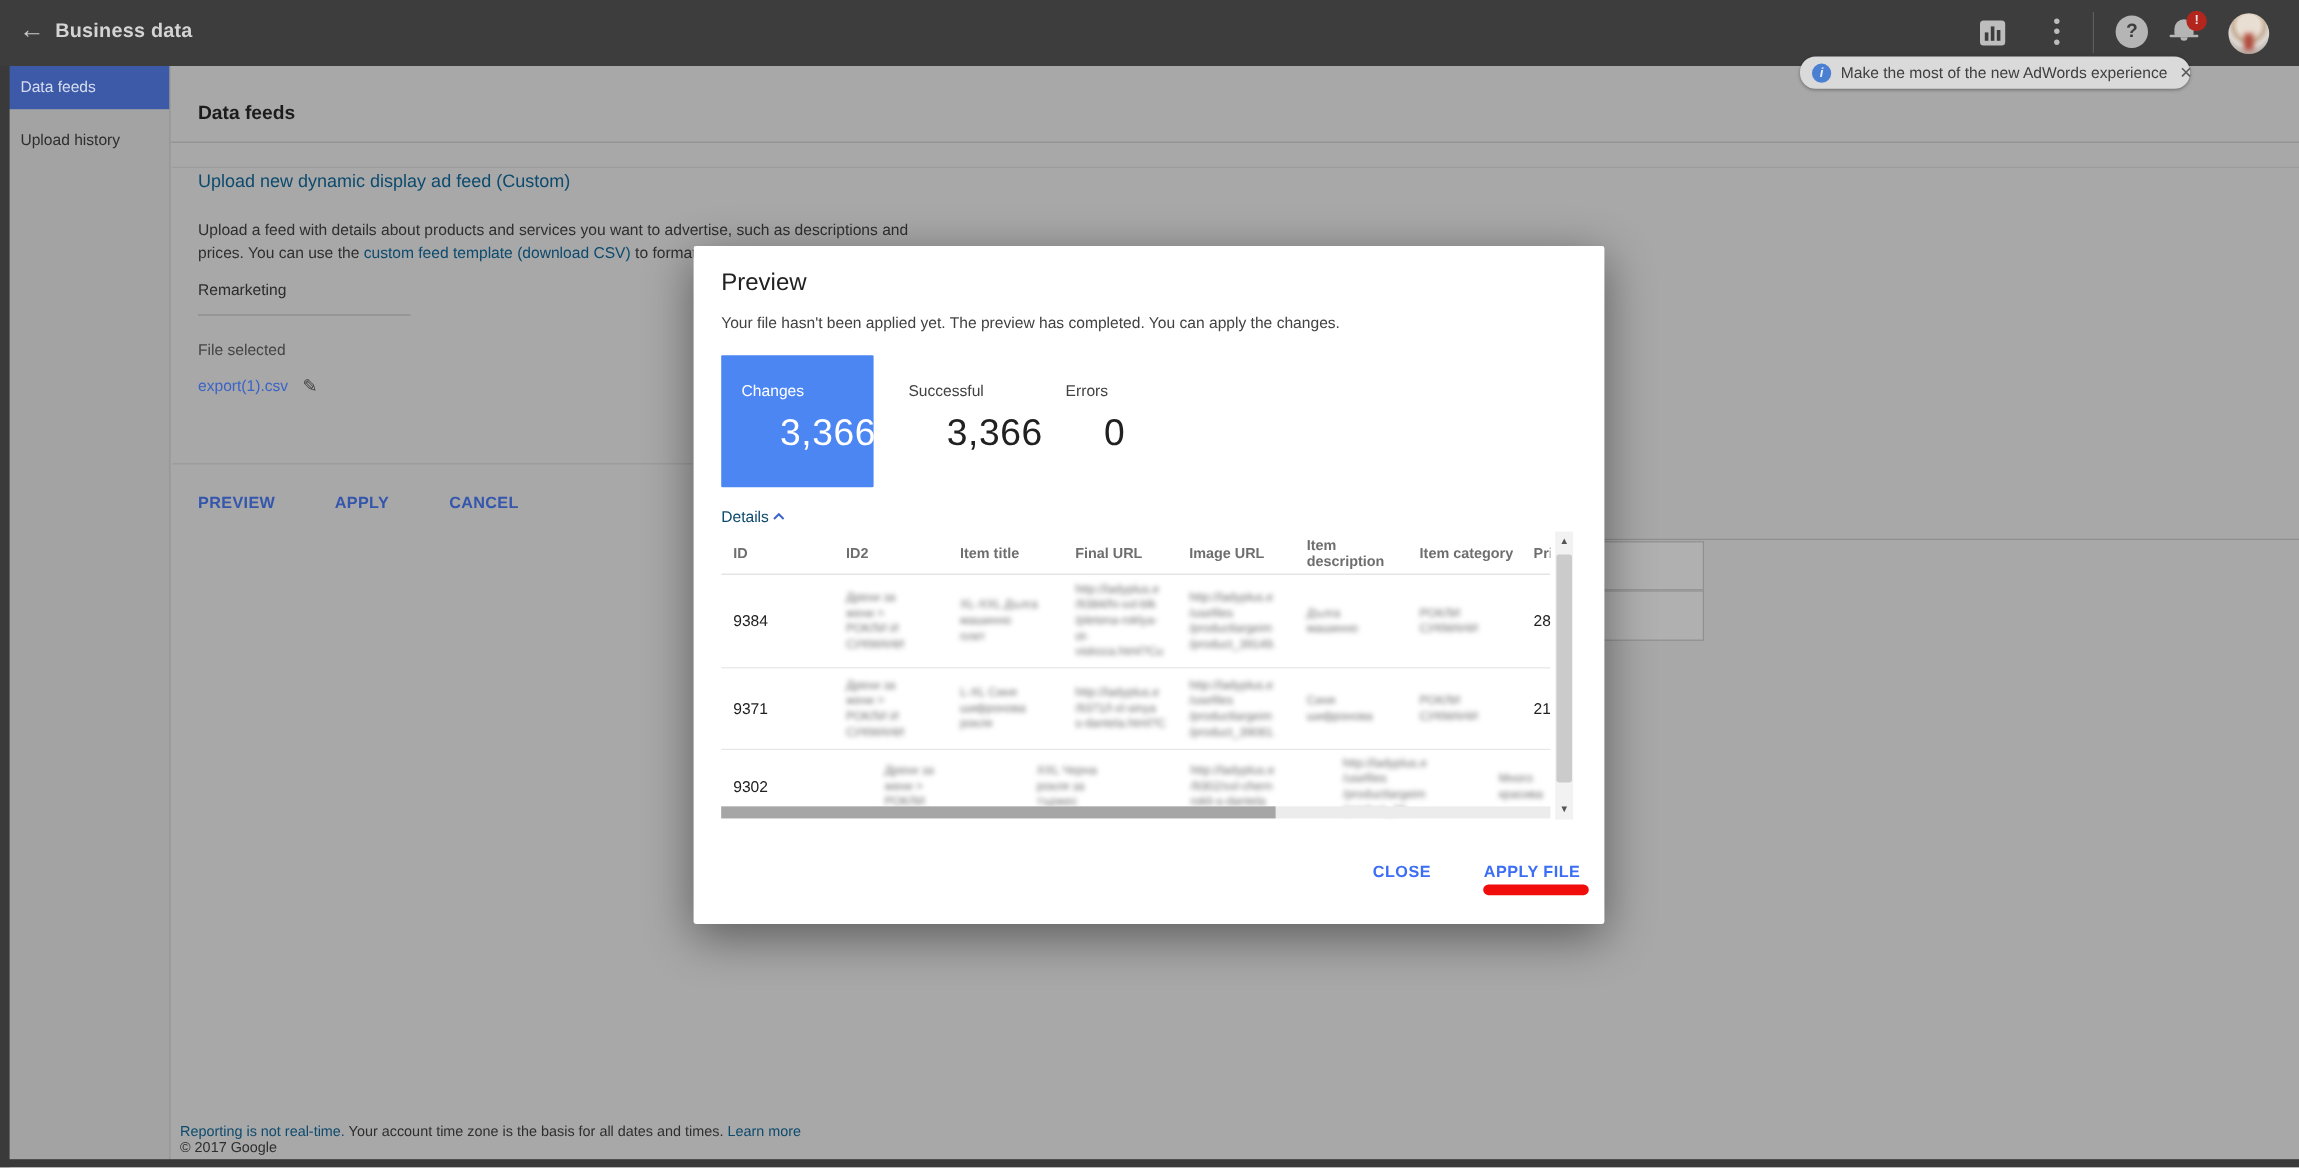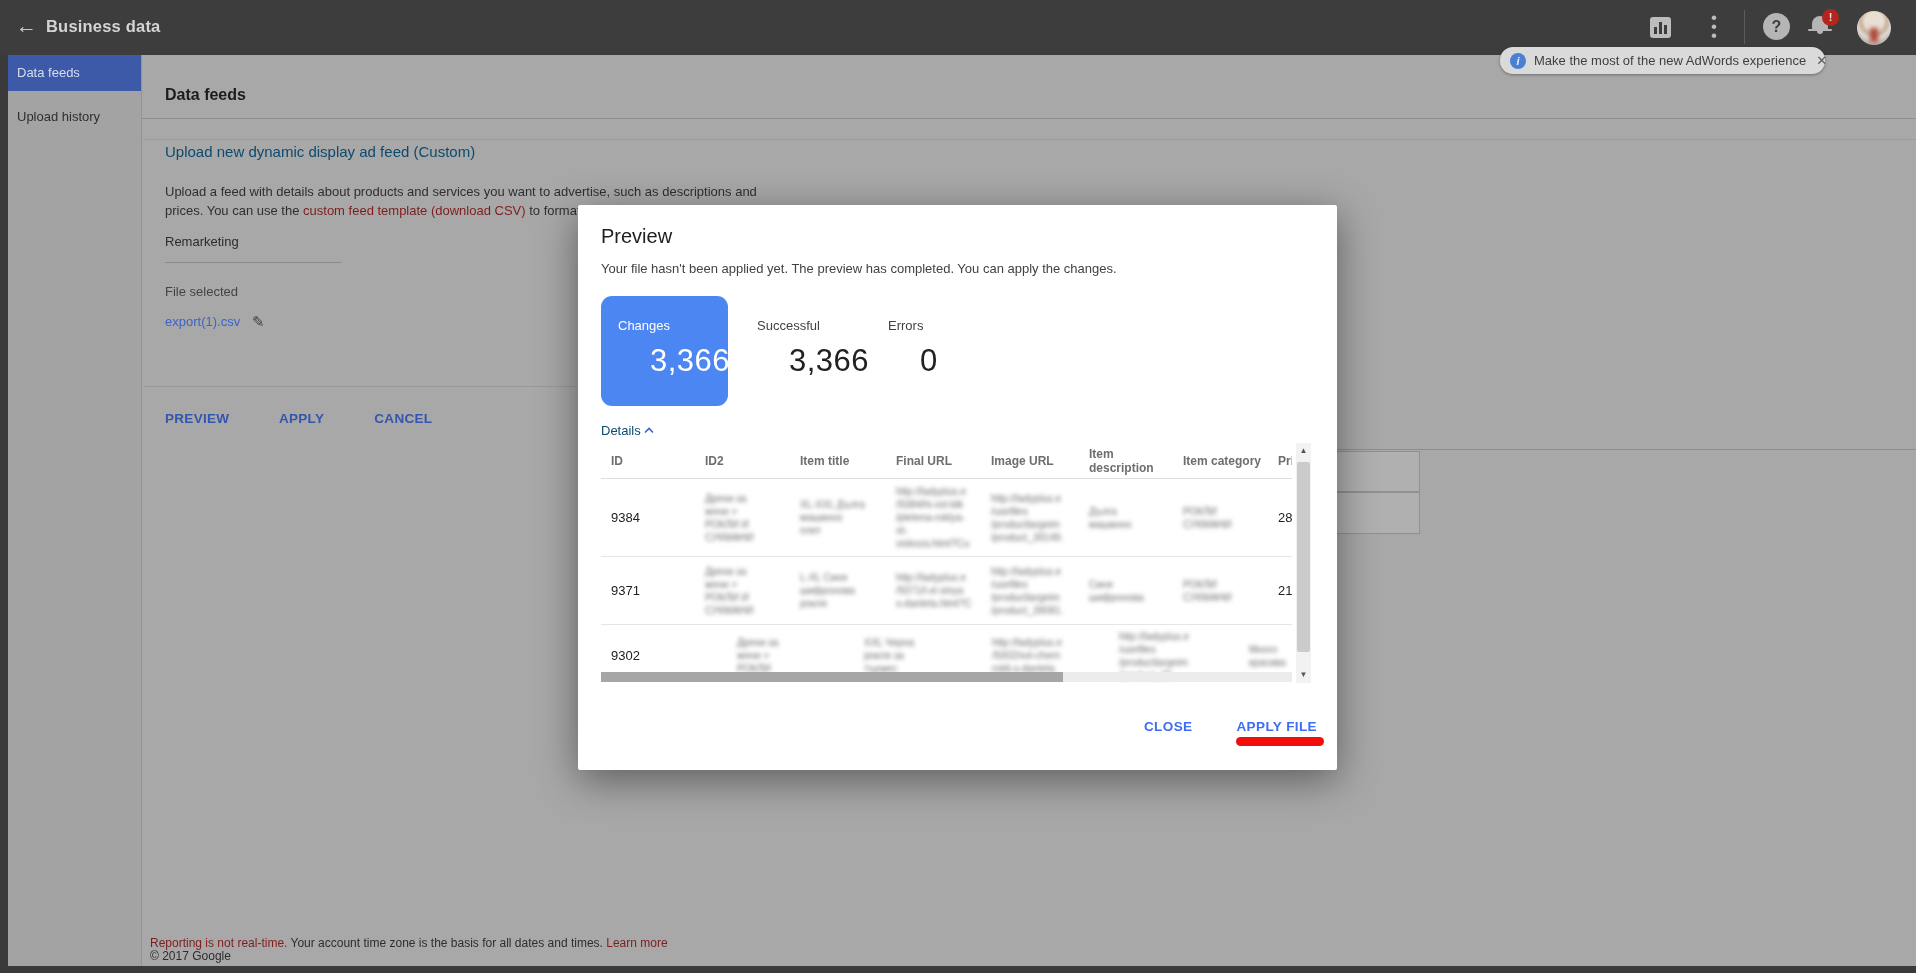--- a/index.html
+++ b/index.html
@@ -40,21 +40,21 @@
   .edge-left { position:absolute; left:0; top:55px; width:8px; height:918px; background:#3a3a3a; z-index:6; }
   .edge-bottom { position:absolute; left:0; top:966px; width:1916px; height:7px; background:#3a3a3a; z-index:35; }
 
   
   .page-heading { position:absolute; left:165px; top:86px; font-size:16px; font-weight:bold; color:#1c1c1c; }
   .heading-rule { position:absolute; left:142px; top:118px; width:1774px; height:1px; background:#8f8f8f; }
   .card-rule { position:absolute; left:143px; top:139px; width:1773px; height:1px; background:#9c9c9c; }
 
   .section-title { position:absolute; left:165px; top:143px; font-size:15px; color:#0c4a6e; }
   .section-desc { position:absolute; left:165px; top:182px; font-size:13px; color:#2f2f2f; line-height:19px; width:600px; }
-  .lnk { color:#7f1d1d; cursor:pointer; }
+  .lnk { color:#0c4a6e; cursor:pointer; }
   .feed-type { position:absolute; left:165px; top:234px; font-size:13px; color:#2b2b2b; }
   .feed-type-rule { position:absolute; left:165px; top:262px; width:177px; height:1px; background:#8b8b8b; }
   .file-label { position:absolute; left:165px; top:284px; font-size:13px; color:#444; }
   .file-link { position:absolute; left:165px; top:314px; font-size:13px; color:#3b63c8; cursor:pointer; }
   .pencil-ic { position:absolute; left:252px; top:313px; font-size:15px; color:#3f3f3f; transform:rotate(0deg); cursor:pointer; }
   .sec-rule { position:absolute; left:144px; top:386px; width:433px; height:1px; background:#999; }
   .pg-actions { position:absolute; left:165px; top:411px; font-size:13.5px; font-weight:bold; letter-spacing:.3px; }
   .pg-actions span { color:#3556ad; margin-right:46px; cursor:pointer; }
 
   
@@ -68,21 +68,21 @@
   .copyright { position:absolute; left:150px; top:949px; font-size:12px; color:#2e2e2e; }
 
   
   .modal { position:absolute; left:578px; top:205px; width:759px; height:565px; background:#ffffff; border-radius:2px;
     box-shadow:0 10px 40px rgba(0,0,0,.45); z-index:20; }
   .modal-title { position:absolute; left:23px; top:20px; font-size:20px; color:#212121; }
   .modal-sub { position:absolute; left:23px; top:56px; font-size:13px; color:#424242; }
   .stat-card { position:absolute; top:91px; height:110px; }
   .stat-label { font-size:13px; }
   .stat-num { font-size:31px; letter-spacing:.5px;margin-left:32px; }
-  .changes-card { left:23px; width:127px; background:#4c86f3; border-radius:11px; color:#fff; }
+  .changes-card { left:23px; width:127px; background:#4c86f3; border-radius:1px; color:#fff; }
   .changes-card .stat-label { position:absolute; left:17px; top:22px; }
   .changes-card .stat-num { position:absolute; left:17px; top:47px; }
   .plain-stat .stat-label { position:absolute; top:22px; color:#424242; }
   .plain-stat .stat-num { position:absolute; top:47px; color:#212121; }
   .succ .stat-label, .succ .stat-num { left:179px; }
   .err .stat-label, .err .stat-num { left:310px; }
 
   .details-link { position:absolute; left:23px; top:218px; font-size:13px; color:#0c4a6e; cursor:pointer; }
   .details-link svg { vertical-align:1px; margin-left:3px; }
 

